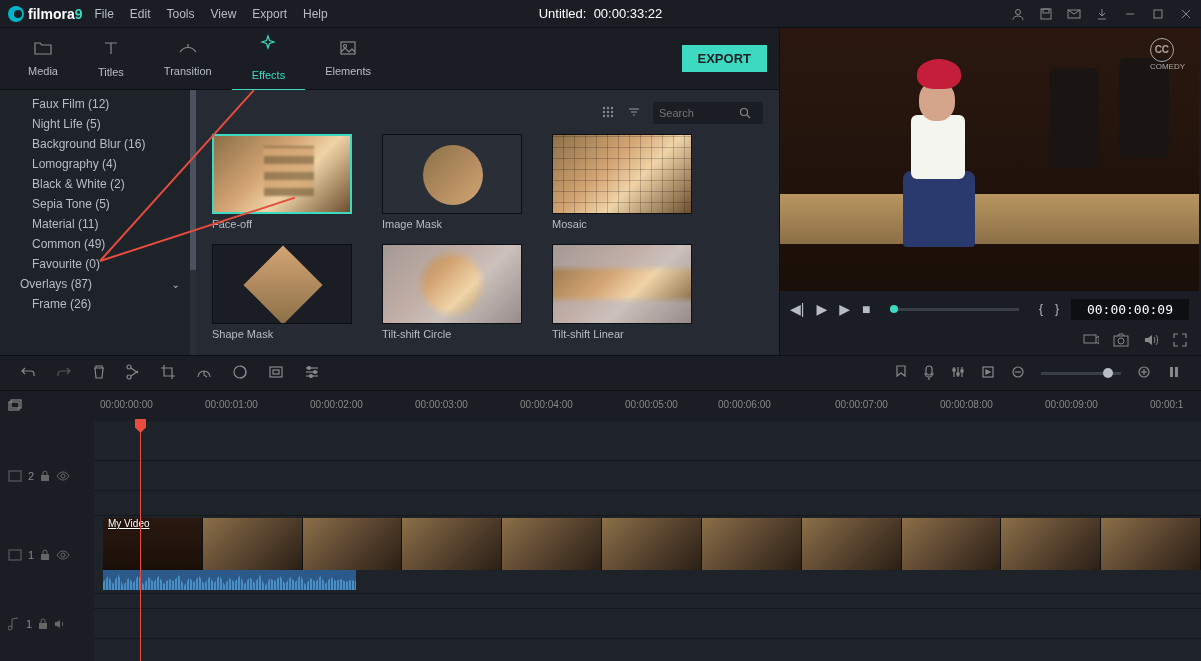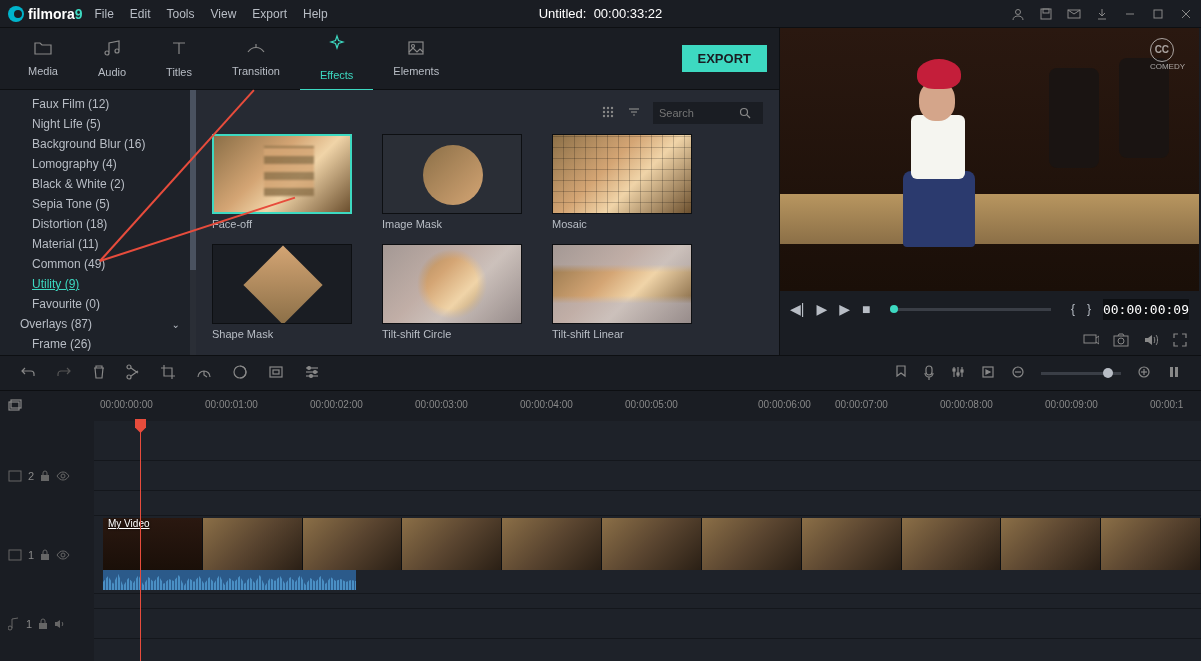--- a/index.html
+++ b/index.html
@@ -55,21 +55,21 @@
 .preview-face { position: absolute; top: 22px; left: 30px; width: 36px; height: 40px; background: #d4a58a; border-radius: 45%; }
 .preview-tank { position: absolute; top: 56px; left: 22px; width: 54px; height: 64px; background: #f5f5f0; border-radius: 6px; }
 .preview-pants { position: absolute; top: 112px; left: 14px; width: 72px; height: 76px; background: #2b3a6e; border-radius: 8px 8px 4px 4px; }
 .preview-bg-person { position: absolute; width: 50px; height: 100px; background: #1a1412; border-radius: 8px; }
 .cc-logo { position: absolute; top: 10px; right: 14px; color: rgba(255,255,255,0.6); font-size: 8px; text-align: center; line-height: 1; }
 .cc-circle { width: 24px; height: 24px; border: 1.5px solid rgba(255,255,255,0.6); border-radius: 50%; display: flex; align-items: center; justify-content: center; font-size: 10px; font-weight: bold; margin-bottom: 1px; }
 .preview-controls { height: 36px; display: flex; align-items: center; padding: 0 10px; gap: 12px; background: #1a1d23; }
 .pc-btn { cursor: pointer; color: #b8bdc5; font-size: 14px; }
 .pc-slider { flex: 1; height: 3px; background: #3a3e46; position: relative; margin: 0 8px; }
 .pc-slider-dot { position: absolute; width: 8px; height: 8px; background: #3dd9c1; border-radius: 50%; top: -3px; left: 0; }
-.pc-time { background: #0d0f12; padding: 3px 0; font-size: 13px; color: #fff; font-family: monospace; }
+.pc-time { background: #0d0f12; padding: 3px 16px; font-size: 13px; color: #fff; font-family: monospace; }
 .preview-bottom { height: 28px; display: flex; align-items: center; justify-content: flex-end; gap: 14px; padding: 0 12px; }
 .toolbar { height: 36px; background: #1a1d23; display: flex; align-items: center; padding: 0 20px; gap: 20px; border-top: 1px solid #0d0f12; border-bottom: 1px solid #0d0f12; }
 .toolbar-right { margin-left: auto; display: flex; align-items: center; gap: 16px; }
 .tb-icon { cursor: pointer; color: #888; font-size: 15px; }
 .zoom-slider { width: 80px; height: 3px; background: #3a3e46; position: relative; }
 .zoom-dot { position: absolute; width: 10px; height: 10px; background: #b8bdc5; border-radius: 50%; top: -4px; left: 62px; }
 .timeline { background: #a16207; height: 270px; position: relative; }
 .time-ruler { height: 30px; display: flex; align-items: center; position: relative; background: #1a1d23; }
 .ruler-icon { width: 30px; height: 30px; display: flex; align-items: center; justify-content: center; color: #888; cursor: pointer; }
 .ruler-marks { flex: 1; position: relative; height: 100%; font-size: 10px; color: #888; margin-left: 60px; }
@@ -158,26 +158,20 @@
   <div class="left-panel">
     <div class="tabs">
       <div class="tab">
         <span class="tab-icon"><svg width="20" height="16" viewBox="0 0 20 16" fill="none" stroke="#888" stroke-width="1.2">
               <path d="M2 3h5l2 2h9v9H2z"></path>
             </svg></span>
         <span>Media</span>
       </div>
       <div class="tab">
         <span class="tab-icon"><svg width="18" height="18" viewBox="0 0 18 18" fill="none" stroke="#888" stroke-width="1.2">
-              <path d="M6 14a2 2 0 11-4 0 2 2 0 014 0zM16 12a2 2 0 11-4 0 2 2 0 014 0zM6 14V4l10-2v10"></path>
-            </svg></span>
-        <span>Audio</span>
-      </div>
-      <div class="tab">
-        <span class="tab-icon"><svg width="18" height="18" viewBox="0 0 18 18" fill="none" stroke="#888" stroke-width="1.2">
               <path d="M3 4h12M9 4v11"></path>
             </svg></span>
         <span>Titles</span>
       </div>
       <div class="tab">
         <span class="tab-icon"><svg width="20" height="14" viewBox="0 0 20 14" fill="none" stroke="#888" stroke-width="1.2">
               <path d="M2 10c4-6 12-6 16 0M10 2v3"></path>
             </svg></span>
         <span>Transition</span>
       </div>
@@ -198,24 +192,22 @@
       <button class="export-btn">EXPORT</button>
     </div>
     <div class="panel-body">
       <div class="sidebar">
         <div class="sidebar-item">Faux Film (12)</div>
         <div class="sidebar-item">Night Life (5)</div>
         <div class="sidebar-item">Background Blur (16)</div>
         <div class="sidebar-item">Lomography (4)</div>
         <div class="sidebar-item">Black &amp; White (2)</div>
         <div class="sidebar-item">Sepia Tone (5)</div>
-        <div class="sidebar-item">Distortion (18)</div>
         <div class="sidebar-item">Material (11)</div>
         <div class="sidebar-item">Common (49)</div>
-        <div class="sidebar-item selected">Utility (9)</div>
         <div class="sidebar-item">Favourite (0)</div>
         <div class="sidebar-group">
           <span>Overlays (87)</span>
           <span class="chev">⌄</span>
         </div>
         <div class="sidebar-item">Frame (26)</div>
 
       </div>
       <div class="scrollbar">
           <div class="scrollbar-thumb"></div>
@@ -412,21 +404,21 @@
           <rect x="4" y="1" width="10" height="8"></rect>
         </svg>
       </span>
     <div class="ruler-marks">
       <span class="ruler-mark" style="left:10px">00:00:00:00</span>
       <span class="ruler-mark" style="left:115px">00:00:01:00</span>
       <span class="ruler-mark" style="left:220px">00:00:02:00</span>
       <span class="ruler-mark" style="left:325px">00:00:03:00</span>
       <span class="ruler-mark" style="left:430px">00:00:04:00</span>
       <span class="ruler-mark" style="left:535px">00:00:05:00</span>
-      <span class="ruler-mark" style="left:668px">00:00:06:00</span>
+      <span class="ruler-mark" style="left:628px">00:00:06:00</span>
       <span class="ruler-mark" style="left:745px">00:00:07:00</span>
       <span class="ruler-mark" style="left:850px">00:00:08:00</span>
       <span class="ruler-mark" style="left:955px">00:00:09:00</span>
       <span class="ruler-mark" style="left:1060px">00:00:1</span>
     </div>
   </div>
   <div class="tracks-area">
     <div class="track-labels">
       <div style="height:40px"></div>
       <div class="track-label">

